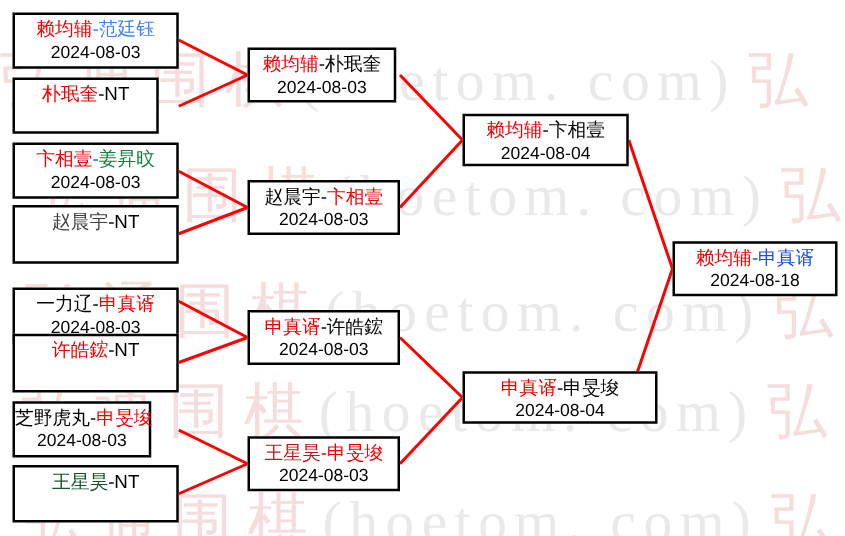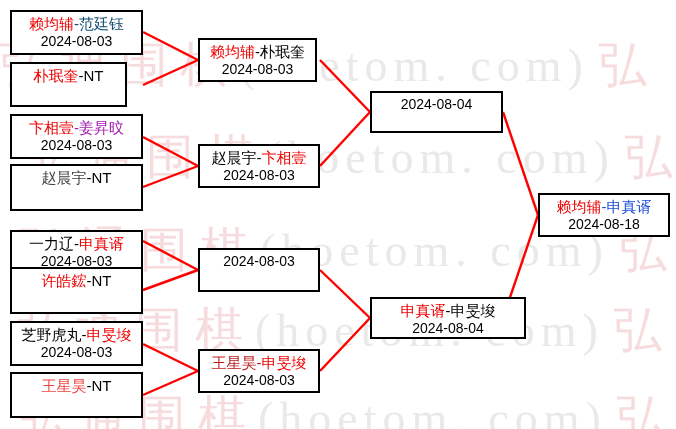--- a/index.html
+++ b/index.html
@@ -52,69 +52,71 @@
     <line x1="143" y1="395" x2="198" y2="371" stroke-width="2.4" stroke="#ff0000"></line>
     <line x1="320" y1="60" x2="370" y2="112" stroke-width="2.4" stroke="#ff0000"></line>
     <line x1="320" y1="166" x2="370" y2="112" stroke-width="2.4" stroke="#ff0000"></line>
     <line x1="320" y1="270" x2="370" y2="318" stroke-width="2.4" stroke="#ff0000"></line>
     <line x1="320" y1="371" x2="370" y2="318" stroke-width="2.4" stroke="#ff0000"></line>
     <line x1="503" y1="112" x2="538" y2="215" stroke-width="2.4" stroke="#ff0000"></line>
     <line x1="503" y1="318" x2="538" y2="215" stroke-width="2.4" stroke="#ff0000"></line>
   </svg>
 
   <div class="box" style="left:10px;top:10px;width:133px;height:45px">
-    <div class="names"><span style="color: rgb(238, 0, 0);">赖均辅</span><span style="color: #0c4a6e;">-范廷钰</span></div>
+    <div class="names"><span style="color: rgb(238, 0, 0);">赖均辅</span><span style="color: #3b82f6;">-范廷钰</span></div>
     <div class="date">2024-08-03</div>
   </div>
   <div class="box" style="left:10px;top:62px;width:117px;height:45px">
     <div class="names"><span style="color: rgb(238, 0, 0);">朴珉奎</span><span style="color: rgb(0, 0, 0);">-NT</span></div>
     <div class="date"></div>
   </div>
   <div class="box" style="left:10px;top:114px;width:133px;height:45px">
-    <div class="names"><span style="color: rgb(238, 0, 0);">卞相壹</span><span style="color: #a21caf;">-姜昇旼</span></div>
+    <div class="names"><span style="color: rgb(238, 0, 0);">卞相壹</span><span style="color: #15803d;">-姜昇旼</span></div>
     <div class="date">2024-08-03</div>
   </div>
   <div class="box" style="left:10px;top:164px;width:133px;height:47px">
     <div class="names"><span style="color: #404040;">赵晨宇</span><span style="color: rgb(0, 0, 0);">-NT</span></div>
     <div class="date"></div>
   </div>
   <div class="box" style="left:10px;top:230px;width:133px;height:45px">
     <div class="names"><span style="color: rgb(0, 0, 0);">一力辽-</span><span style="color: rgb(238, 0, 0);">申真谞</span></div>
     <div class="date">2024-08-03</div>
   </div>
   <div class="box" style="left:10px;top:267px;width:133px;height:47px">
     <div class="names"><span style="color: rgb(238, 0, 0);">许皓鋐</span><span style="color: rgb(0, 0, 0);">-NT</span></div>
     <div class="date"></div>
   </div>
-  <div class="box" style="left:10px;top:321px;width:133px;height:45px">
+  <div class="box" style="left:10px;top:321px;width:111px;height:45px">
     <div class="names"><span style="color: rgb(0, 0, 0);">芝野虎丸-</span><span style="color: rgb(238, 0, 0);">申旻埈</span></div>
     <div class="date">2024-08-03</div>
   </div>
   <div class="box" style="left:10px;top:372px;width:133px;height:46px">
-    <div class="names"><span style="color: #ef4444;">王星昊</span><span style="color: rgb(0, 0, 0);">-NT</span></div>
+    <div class="names"><span style="color: #14532d;">王星昊</span><span style="color: rgb(0, 0, 0);">-NT</span></div>
     <div class="date"></div>
   </div>
 
   <div class="box" style="left:198px;top:38px;width:119px;height:44px">
     <div class="names"><span style="color: rgb(238, 0, 0);">赖均辅</span><span style="color: rgb(0, 0, 0);">-朴珉奎</span></div>
     <div class="date">2024-08-03</div>
   </div>
   <div class="box" style="left:198px;top:144px;width:122px;height:44px">
     <div class="names"><span style="color: rgb(0, 0, 0);">赵晨宇-</span><span style="color: rgb(238, 0, 0);">卞相壹</span></div>
     <div class="date">2024-08-03</div>
   </div>
   <div class="box" style="left:198px;top:248px;width:122px;height:44px">
+    <div class="names"><span style="color: rgb(238, 0, 0);">申真谞</span><span style="color: rgb(0, 0, 0);">-许皓鋐</span></div>
     <div class="date">2024-08-03</div>
   </div>
   <div class="box" style="left:198px;top:349px;width:122px;height:44px">
     <div class="names"><span style="color: #b91c1c;">王星昊-</span><span style="color: rgb(238, 0, 0);">申旻埈</span></div>
     <div class="date">2024-08-03</div>
   </div>
 
   <div class="box" style="left:370px;top:91px;width:133px;height:42px">
+    <div class="names"><span style="color: rgb(238, 0, 0);">赖均辅</span><span style="color: rgb(0, 0, 0);">-卞相壹</span></div>
     <div class="date">2024-08-04</div>
   </div>
   <div class="box" style="left:370px;top:297px;width:156px;height:42px">
     <div class="names"><span style="color: rgb(238, 0, 0);">申真谞</span><span style="color: rgb(0, 0, 0);">-申旻埈</span></div>
     <div class="date">2024-08-04</div>
   </div>
 
   <div class="box" style="left:538px;top:193px;width:132px;height:44px">
     <div class="names"><span style="color: rgb(238, 0, 0);">赖均辅</span><span style="color: #1d4ed8;">-申真谞</span></div>
     <div class="date">2024-08-18</div>

